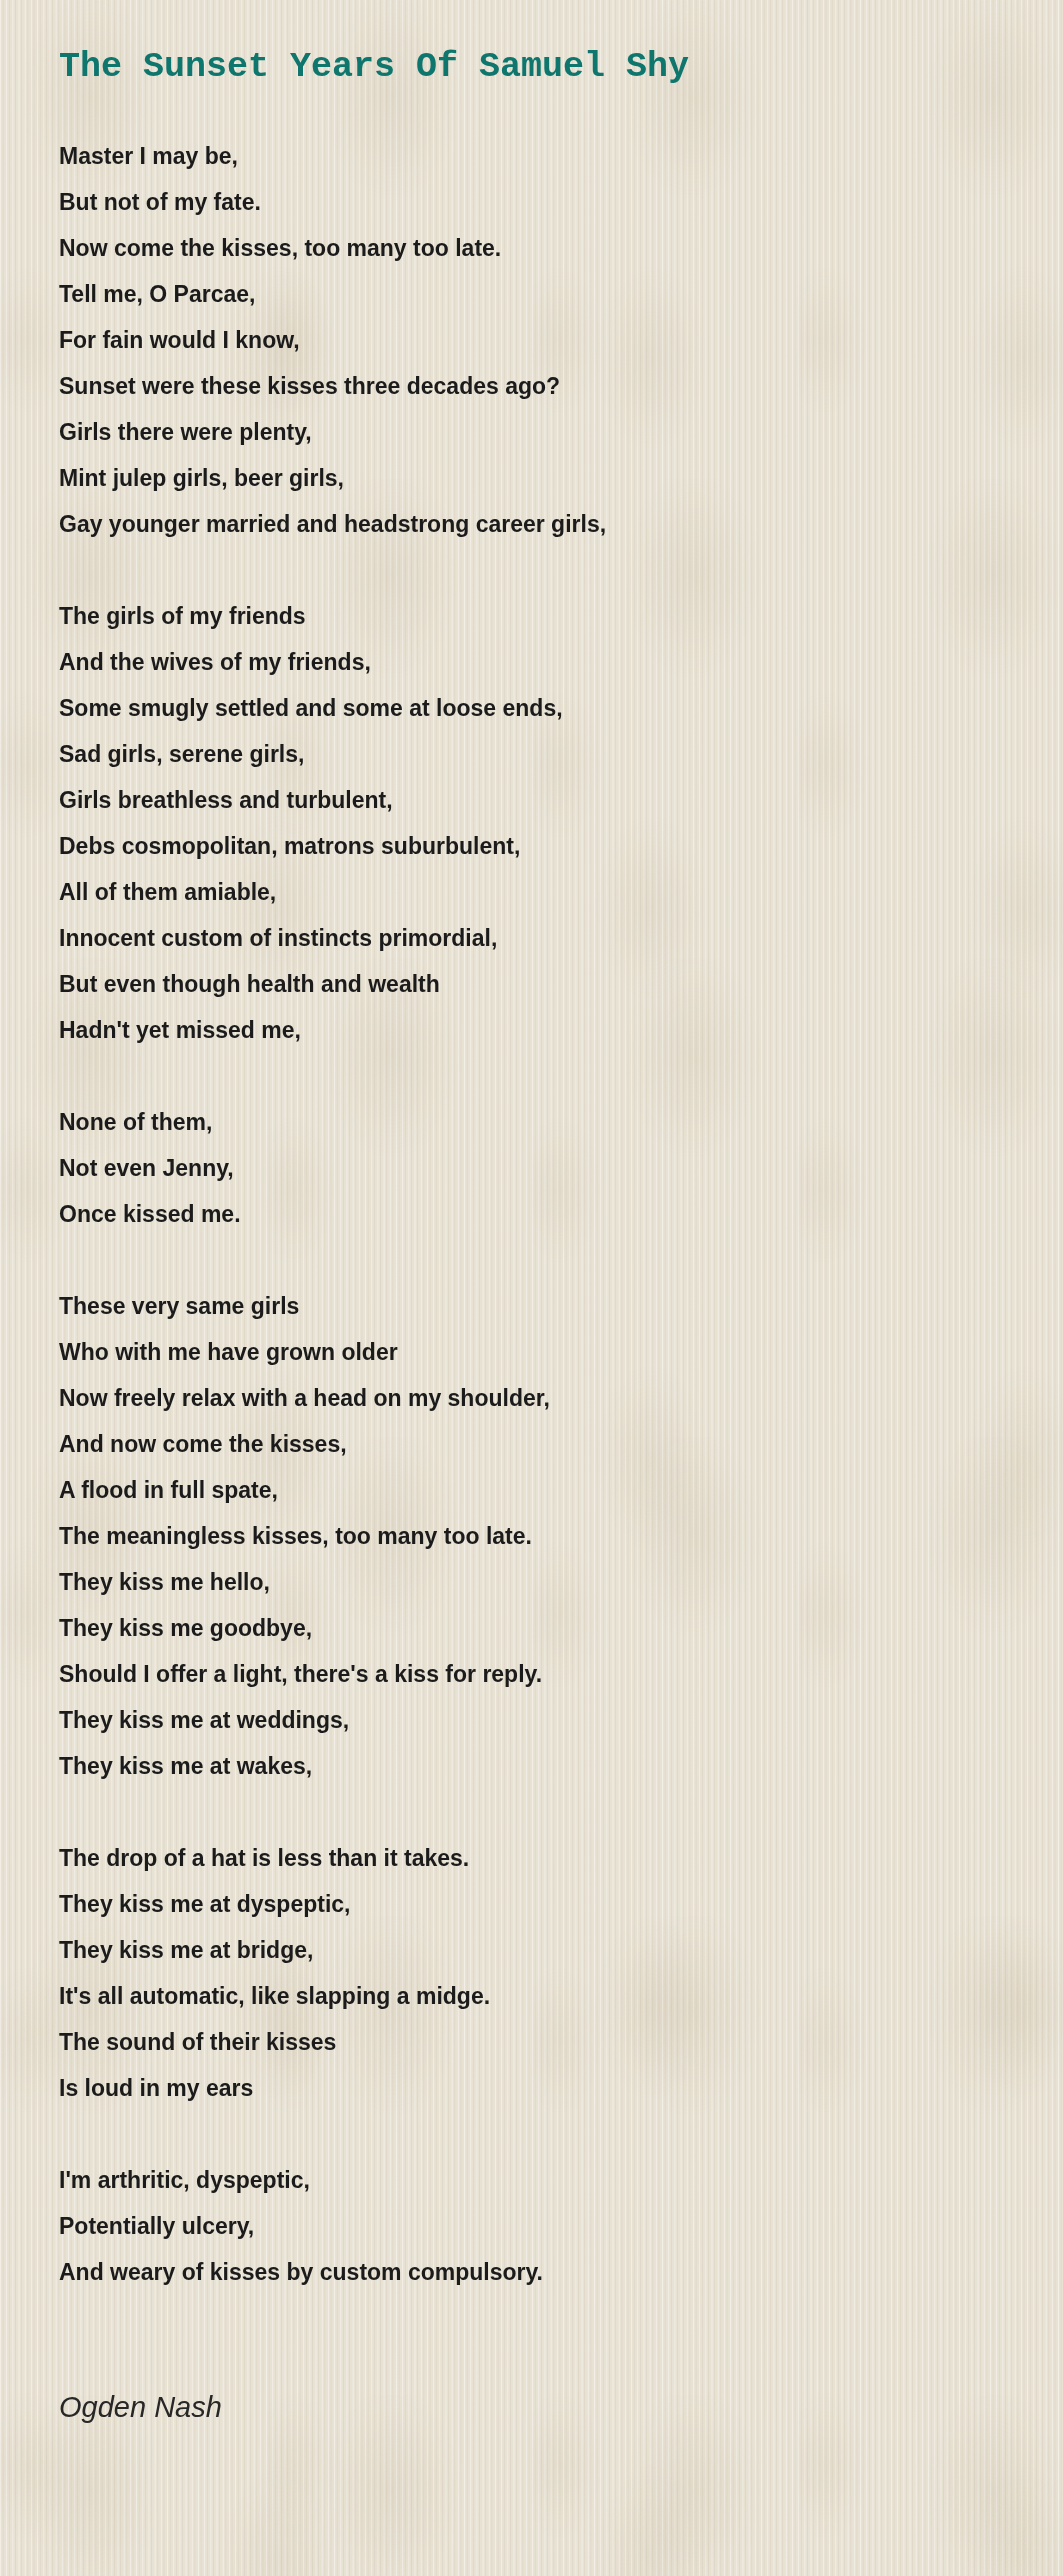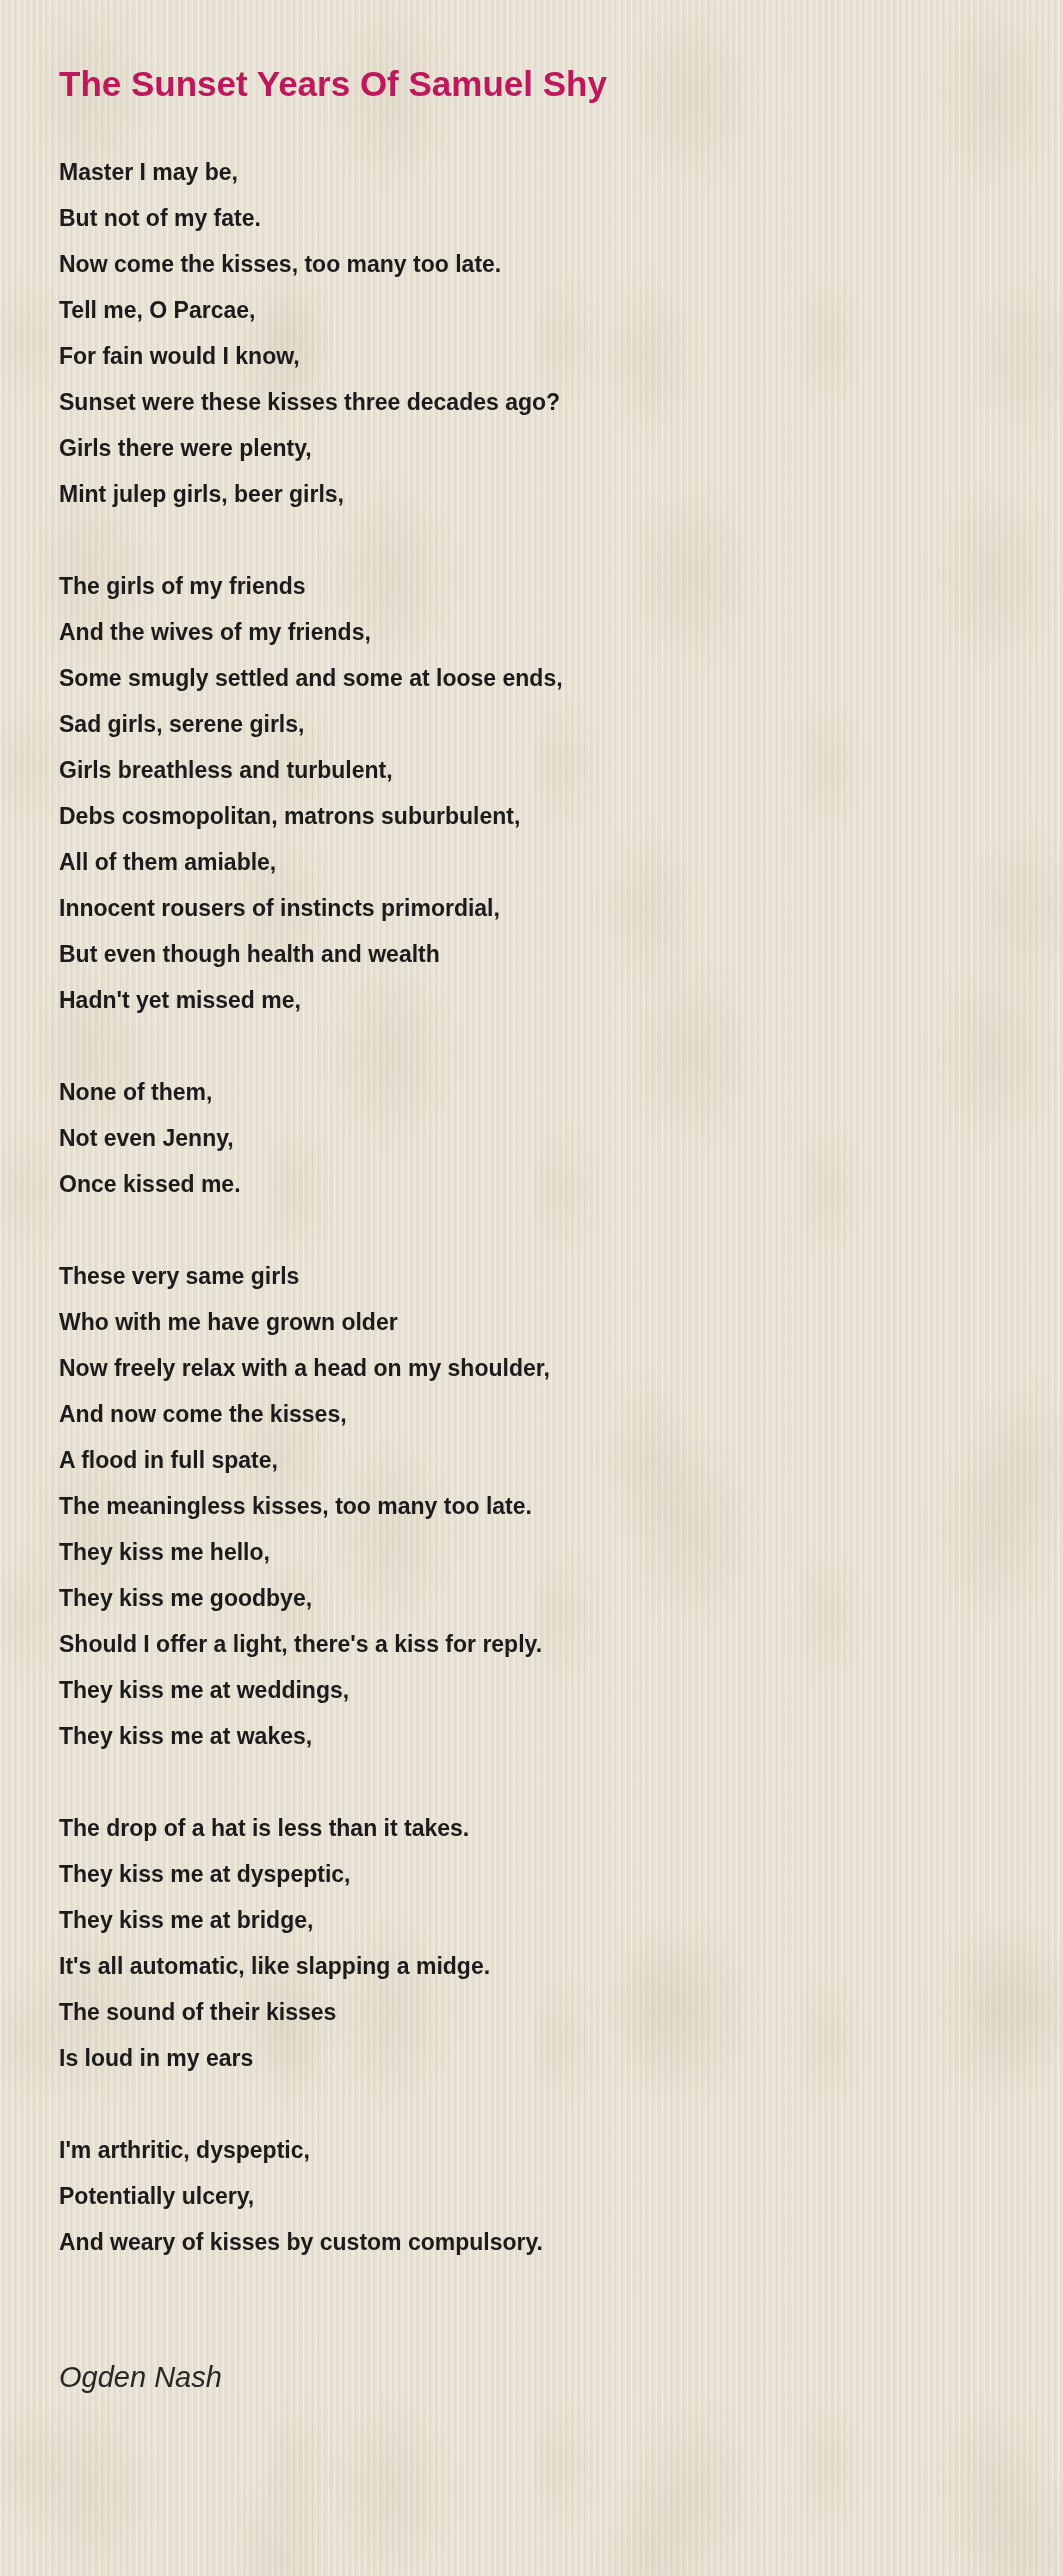--- a/index.html
+++ b/index.html
@@ -24,26 +24,27 @@
     background-size: 301px 479px, 372px 550px, 266px 425px, 6.2px 6.2px;
     font-family: "Liberation Sans", sans-serif;
   }
   .page {
     box-sizing: border-box;
     width: 1064px;
     height: 2576px;
     padding: 46px 53px 0 59px;
   }
   .title {
-    margin: 16px 0 44px 0;
+    margin: 0 0 44px 0;
     font-size: 35px;
     line-height: 43px;
     font-weight: bold;
-    color: #be185d;
+    color: #0f766e;
     letter-spacing: 0px;
+    font-family: Liberation Mono, monospace;
   }
   .poem {
     margin: 0;
   }
   .stanza {
     margin: 0 0 46px 0;
   }
   .stanza:last-child {
     margin-bottom: 0;
   }
@@ -71,30 +72,31 @@
   <div class="poem">
       <div class="stanza">
         <p class="line">Master I may be,</p>
         <p class="line">But not of my fate.</p>
         <p class="line">Now come the kisses, too many too late.</p>
         <p class="line">Tell me, O Parcae,</p>
         <p class="line">For fain would I know,</p>
         <p class="line">Sunset were these kisses three decades ago?</p>
         <p class="line">Girls there were plenty,</p>
         <p class="line">Mint julep girls, beer girls,</p>
+        <p class="line">Gay younger married and headstrong career girls,</p>
       </div>
       <div class="stanza">
         <p class="line">The girls of my friends</p>
         <p class="line">And the wives of my friends,</p>
         <p class="line">Some smugly settled and some at loose ends,</p>
         <p class="line">Sad girls, serene girls,</p>
         <p class="line">Girls breathless and turbulent,</p>
         <p class="line">Debs cosmopolitan, matrons suburbulent,</p>
         <p class="line">All of them amiable,</p>
-        <p class="line">Innocent rousers of instincts primordial,</p>
+        <p class="line">Innocent custom of instincts primordial,</p>
         <p class="line">But even though health and wealth</p>
         <p class="line">Hadn't yet missed me,</p>
       </div>
       <div class="stanza">
         <p class="line">None of them,</p>
         <p class="line">Not even Jenny,</p>
         <p class="line">Once kissed me.</p>
       </div>
       <div class="stanza">
         <p class="line">These very same girls</p>

